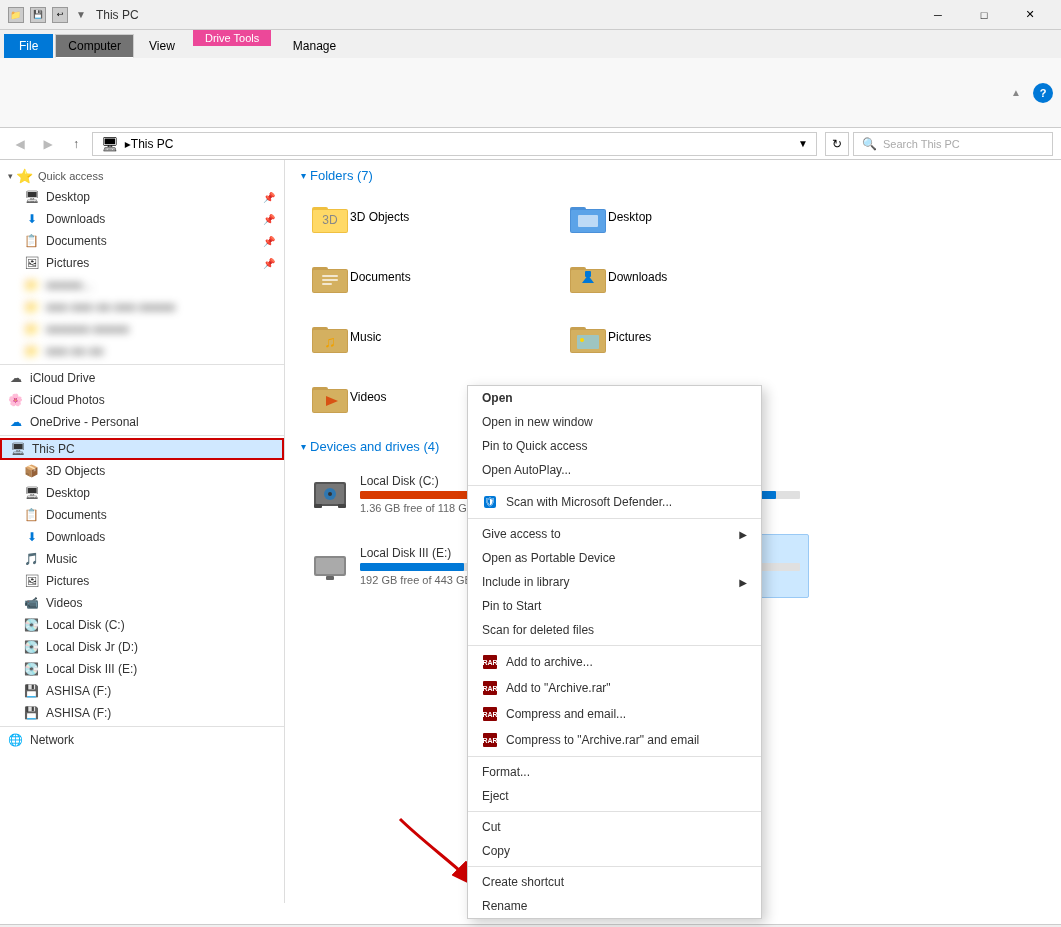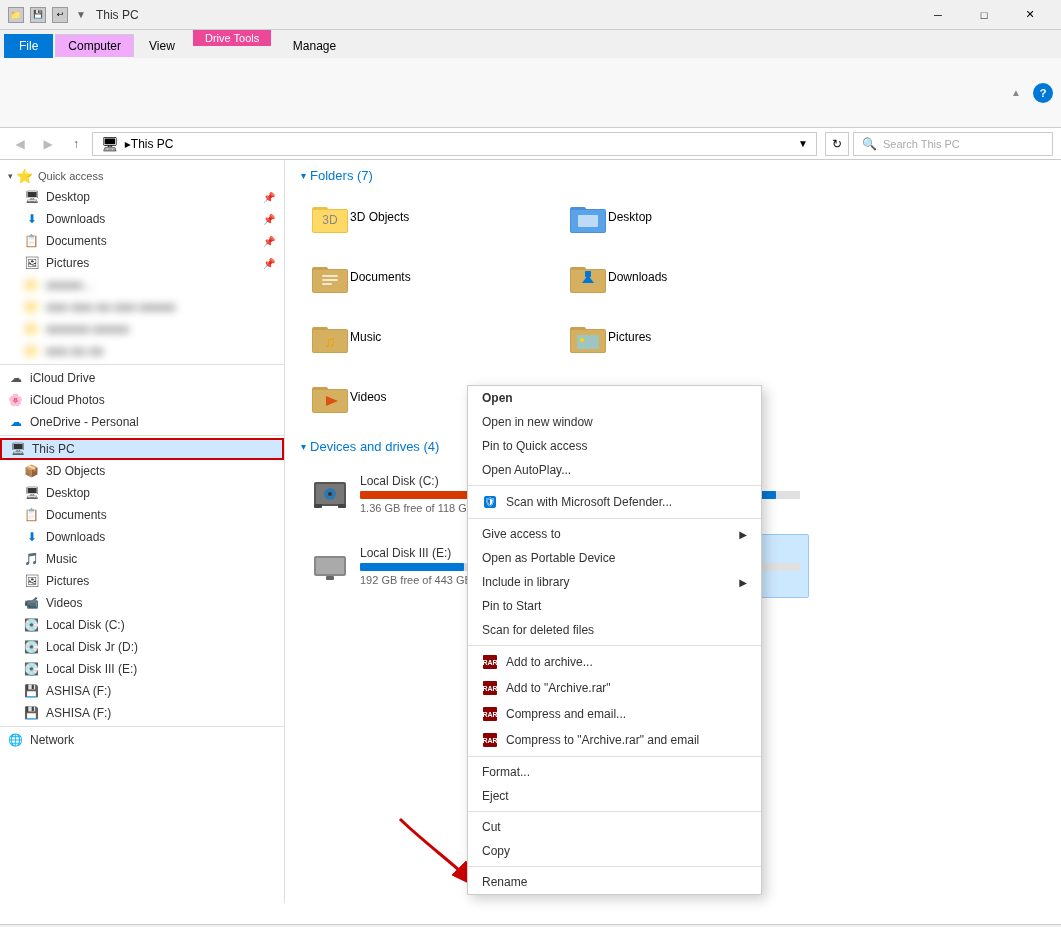--- a/index.html
+++ b/index.html
@@ -6,21 +6,21 @@
     body { font-family: 'Segoe UI', sans-serif; font-size: 12px; background: #fff; width: 1061px; height: 927px; overflow: hidden; position: relative; }
 
     
     .title-bar { display: flex; align-items: center; height: 30px; background: #f0f0f0; border-bottom: 1px solid #ccc; padding: 0 8px; }
     .title-bar-icons { display: flex; gap: 6px; align-items: center; }
     .title-bar-icon { width: 16px; height: 16px; background: #ccc; border: 1px solid #999; display: flex; align-items: center; justify-content: center; font-size: 9px; }
     .title-text { margin-left: 10px; font-size: 12px; color: #333; }
     .window-controls { margin-left: auto; display: flex; gap: 0; }
     .win-btn { width: 46px; height: 30px; display: flex; align-items: center; justify-content: center; font-size: 11px; cursor: pointer; background: transparent; border: none; }
     .ribbon-tab { padding: 4px 12px; font-size: 12px; cursor: pointer; border: 1px solid transparent; margin-right: 2px; }
-    .ribbon-tab.active { background: #f0abfc; border-color: #ccc; border-bottom-color: #fff; color: #000; }
+    .ribbon-tab.active { background: #737373; border-color: #ccc; border-bottom-color: #fff; color: #000; }
     .ribbon-tab.file { background: #0078d7; color: #fff; padding: 4px 14px; }
     .ribbon-bar { height: 70px; background: #fff; border-bottom: 1px solid #ccc; display: flex; align-items: center; padding: 0 8px; position: relative; }
 
     
     .address-bar { height: 32px; background: #fff; border-bottom: 1px solid #ccc; display: flex; align-items: center; padding: 0 8px; gap: 4px; }
     .nav-btn { width: 24px; height: 24px; display: flex; align-items: center; justify-content: center; cursor: pointer; border-radius: 2px; font-size: 12px; color: #555; }
     .nav-btn.disabled { color: #bbb; cursor: default; }
     .address-box { flex: 1; height: 24px; border: 1px solid #ccc; display: flex; align-items: center; padding: 0 8px; background: #fff; font-size: 12px; }
     .refresh-btn { width: 24px; height: 24px; display: flex; align-items: center; justify-content: center; cursor: pointer; border: 1px solid #ccc; margin-left: 4px; }
     .search-box { width: 200px; height: 24px; border: 1px solid #ccc; display: flex; align-items: center; padding: 0 8px; gap: 6px; color: #888; }
@@ -487,20 +487,21 @@
       </svg>
     Compress to "Archive.rar" and email
   </div>
   <div class="cm-divider"></div>
   <div class="cm-item">Format...</div>
   <div class="cm-item">Eject</div>
   <div class="cm-divider"></div>
   <div class="cm-item">Cut</div>
   <div class="cm-item">Copy</div>
   <div class="cm-divider"></div>
+  <div class="cm-item">Create shortcut</div>
   <div class="cm-item">Rename</div>
 
 </div>
 
 <svg style="position:absolute; bottom:28px; left:380px; width:120px; height:90px; pointer-events:none;">
   <defs>
     <marker id="arrowhead" markerWidth="10" markerHeight="7" refX="10" refY="3.5" orient="auto">
       <polygon points="0 0, 10 3.5, 0 7" fill="#cc0000"></polygon>
     </marker>
   </defs>

